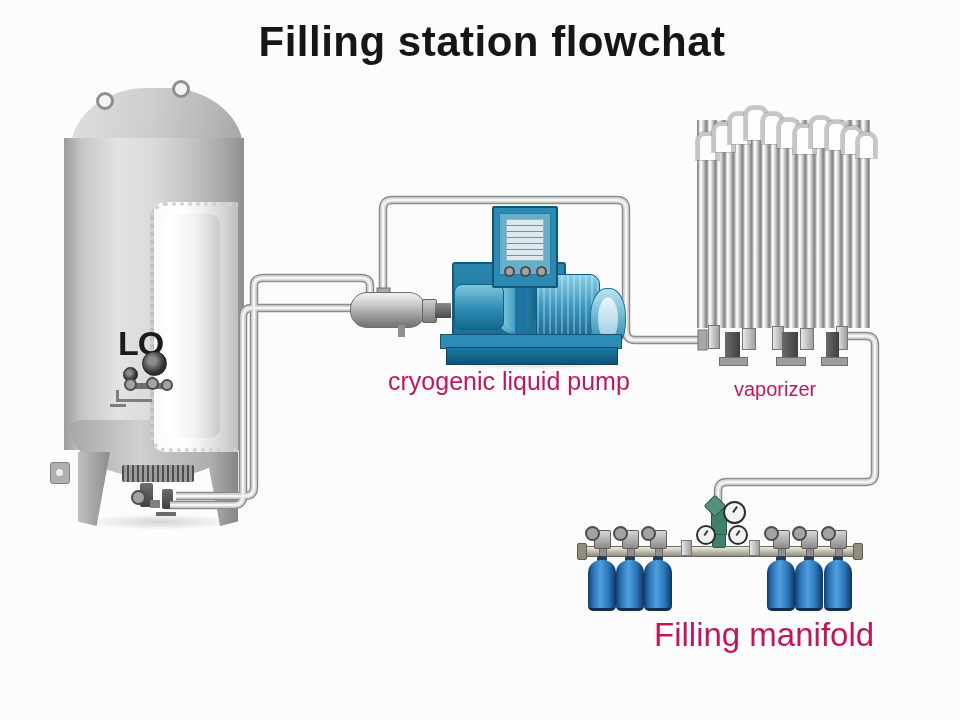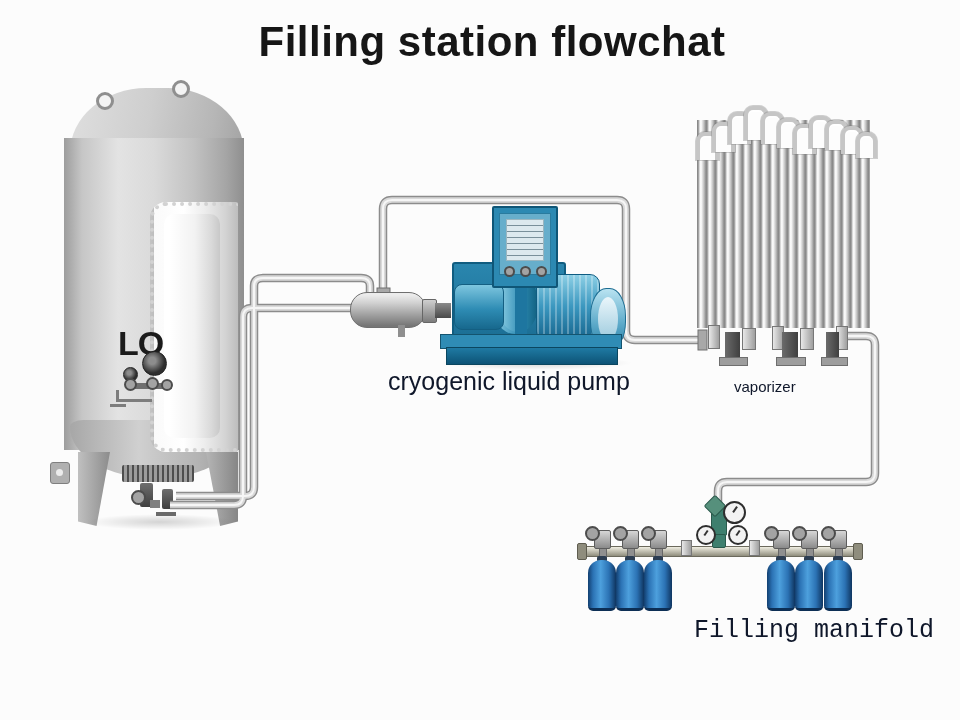--- a/index.html
+++ b/index.html
@@ -4,25 +4,25 @@
 <style>
   html,body{margin:0;padding:0;}
   body{width:960px;height:720px;overflow:hidden;background:#fcfcfc;
        font-family:"Liberation Sans", sans-serif;}
   .stage{position:relative;width:960px;height:720px;background:#fcfcfc;}
   .a{position:absolute;}
 
   
   .title{position:absolute;top:6px;left:0;width:100%;margin:12px;text-align:center;
          font-size:42px;font-weight:700;letter-spacing:.5px;color:#161616;}
-  .lbl{position:absolute;color:#0f172a;white-space:nowrap;}
+  .lbl{position:absolute;color:#be185d;white-space:nowrap;}
   .lbl-tank{left:98px;top:551px;font-size:27px;}
   .lbl-pump{left:388px;top:367px;font-size:25px;}
-  .lbl-vap{left:734px;top:378px;font-size:15px;}
-  .lbl-man{left:694px;top:616px;font-size:25px;font-family:Liberation Mono, monospace;}
+  .lbl-vap{left:734px;top:378px;font-size:20px;}
+  .lbl-man{left:654px;top:616px;font-size:33px;}
 
   
   svg.pipes{position:absolute;left:0;top:0;}
   .pl-out{stroke:#8c8c8c;stroke-width:8.5;fill:none;}
   .pl-mid{stroke:#d9d9d9;stroke-width:5.5;fill:none;}
   .pl-hi{stroke:#f6f6f6;stroke-width:2;fill:none;}
   .flange{fill:#a8a8a8;stroke:#707070;stroke-width:1;}
 
   
   .tank-dome{border-radius:50% 50% 10% 10% / 100% 100% 14% 14%;

